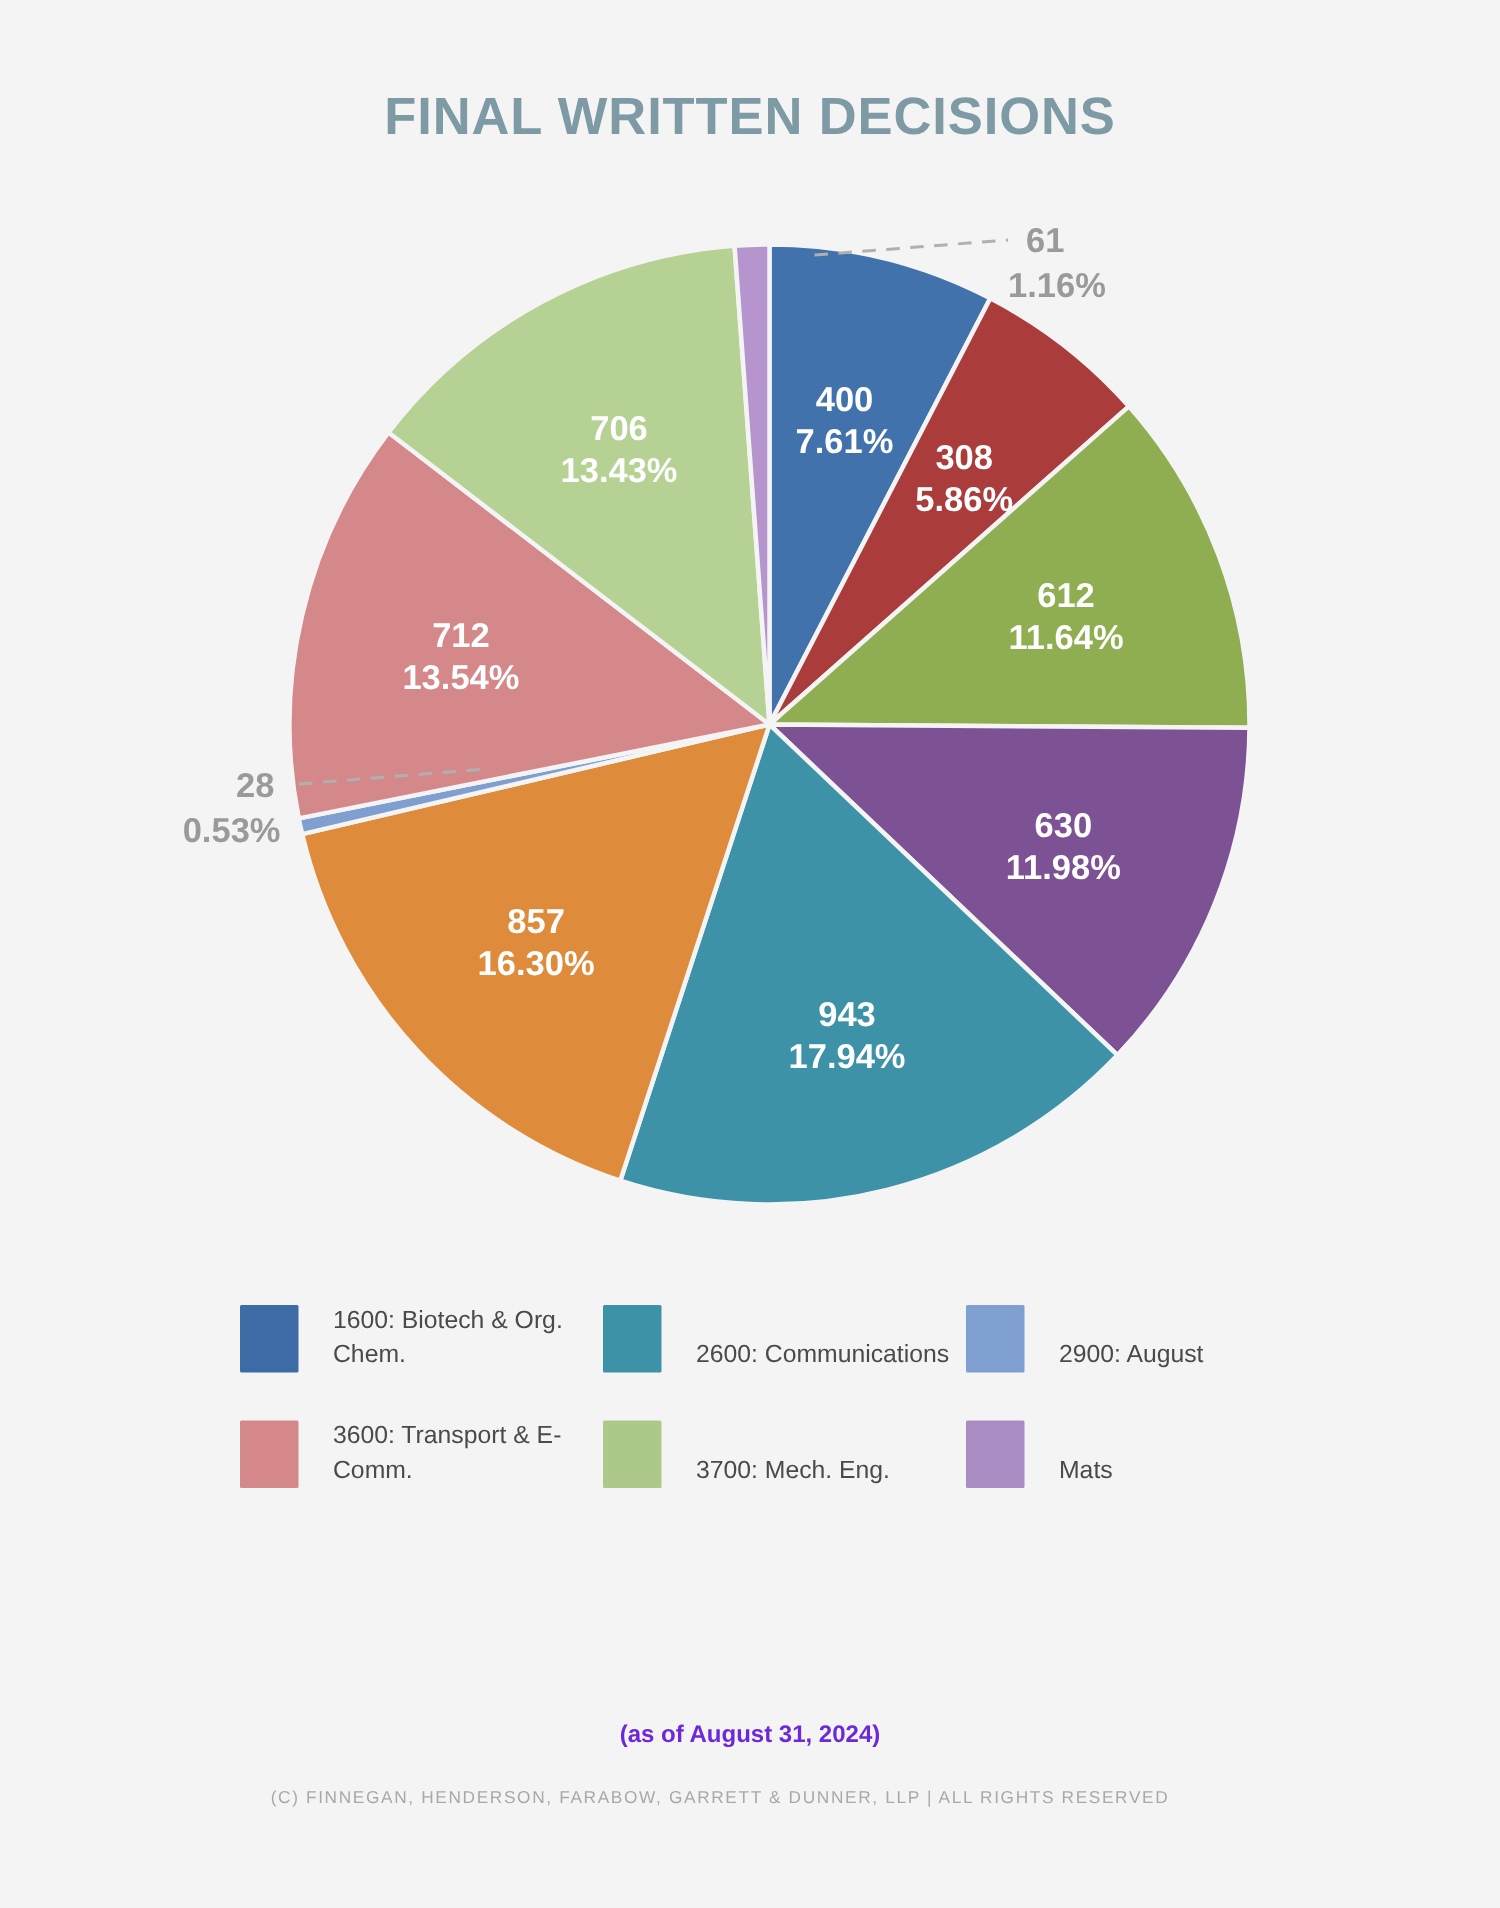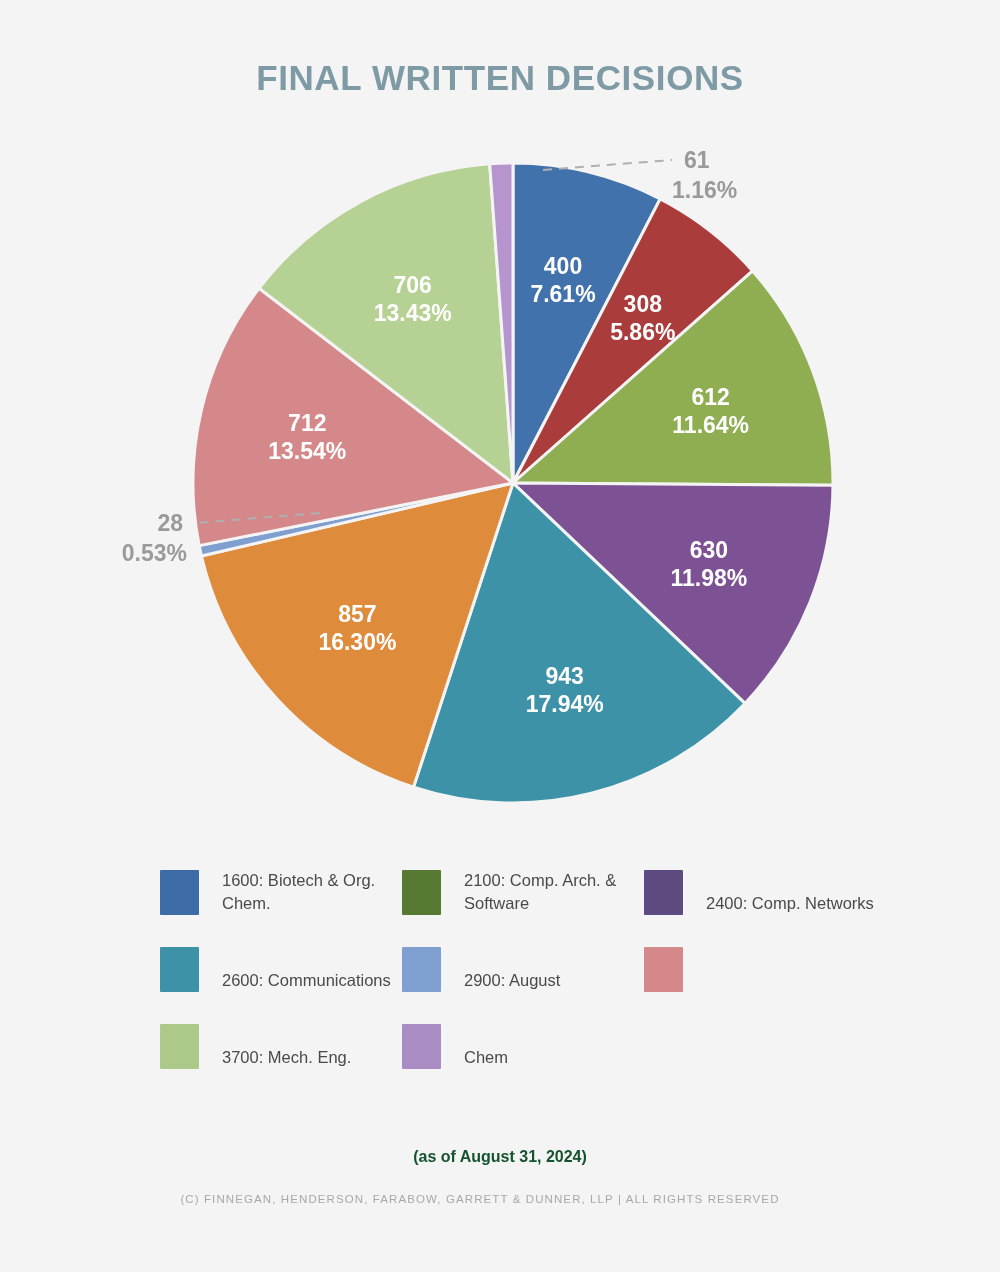--- a/index.html
+++ b/index.html
@@ -88,21 +88,21 @@
 
   
   .asof {
     position: absolute;
     top: 1148px;
     left: 0;
     width: 1000px;
     text-align: center;
     font-size: 16px;
     font-weight: bold;
-    color: #14532d;
+    color: #6d28d9;
   }
   .copyright {
     position: absolute;
     top: 1193px;
     left: 0;
     width: 960px;
     text-align: center;
     font-size: 11.5px;
     letter-spacing: 1.1px;
     color: #a8a8a8;
@@ -153,44 +153,37 @@
         <text class="outside-label" x="187" y="411" text-anchor="end">0.53%</text>
       </svg>
   </div>
 
   <div class="legend" id="legend">
       <div class="legend-item">
         <div class="legend-swatch" style="background: rgb(61, 107, 165);"></div>
         <div class="legend-label">1600: Biotech &amp; Org. Chem.</div>
       </div>
       <div class="legend-item">
-        <div class="legend-swatch" style="background: rgb(86, 122, 49);"></div>
-        <div class="legend-label">2100: Comp. Arch. &amp; Software</div>
-      </div>
-      <div class="legend-item">
-        <div class="legend-swatch" style="background: rgb(92, 74, 128);"></div>
-        <div class="legend-label">2400: Comp. Networks</div>
-      </div>
-      <div class="legend-item">
         <div class="legend-swatch" style="background: rgb(61, 146, 168);"></div>
         <div class="legend-label">2600: Communications</div>
       </div>
       <div class="legend-item">
         <div class="legend-swatch" style="background: rgb(127, 159, 208);"></div>
         <div class="legend-label">2900: August</div>
       </div>
       <div class="legend-item">
         <div class="legend-swatch" style="background: rgb(212, 136, 138);"></div>
+        <div class="legend-label">3600: Transport &amp; E-Comm.</div>
       </div>
       <div class="legend-item">
         <div class="legend-swatch" style="background: rgb(173, 201, 138);"></div>
         <div class="legend-label">3700: Mech. Eng.</div>
       </div>
       <div class="legend-item">
         <div class="legend-swatch" style="background: rgb(169, 140, 196);"></div>
-        <div class="legend-label">Chem</div>
+        <div class="legend-label">Mats</div>
       </div>
     </div>
 
   <div class="asof">(as of August 31, 2024)</div>
   <div class="copyright">(C) FINNEGAN, HENDERSON, FARABOW, GARRETT &amp; DUNNER, LLP | ALL RIGHTS RESERVED</div>
 
 </div>
 
 </body></html>

